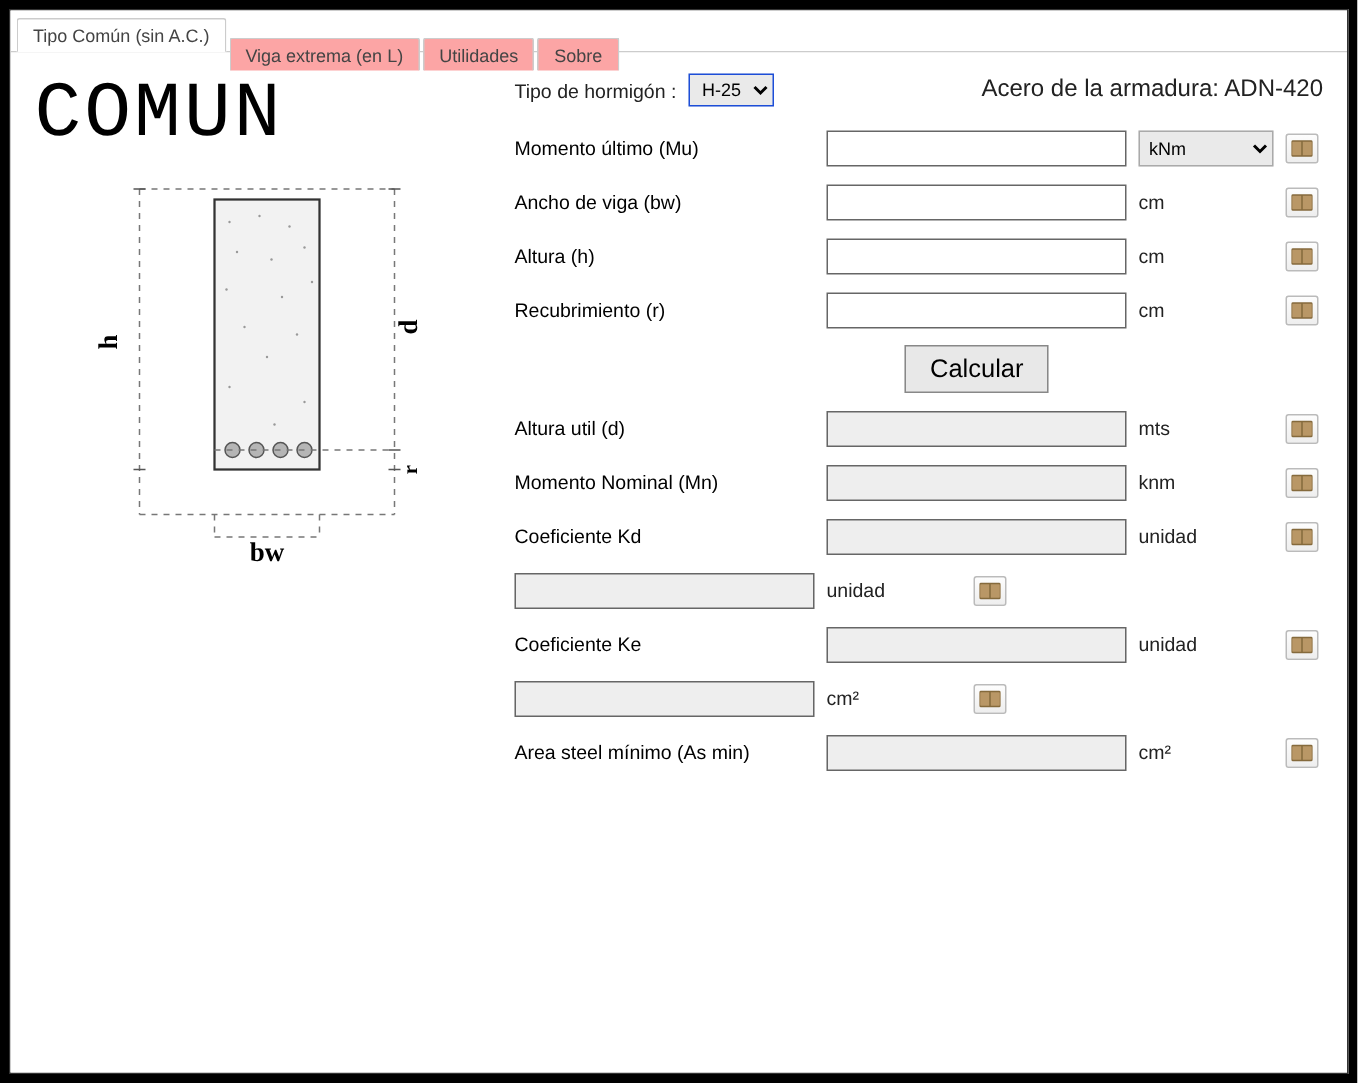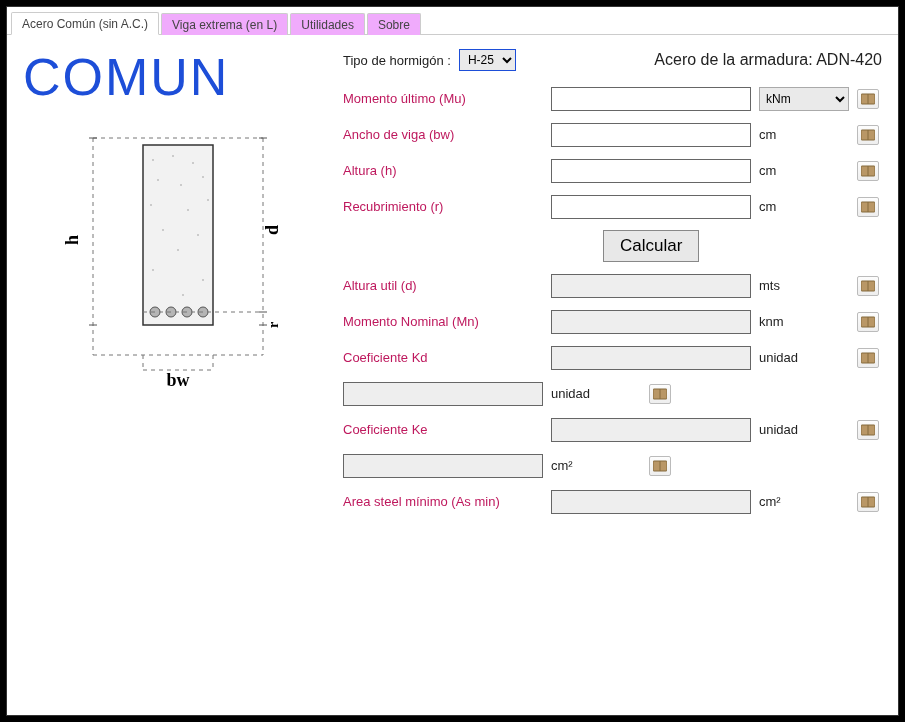--- a/index.html
+++ b/index.html
@@ -63,53 +63,53 @@
     display: flex;
     gap: 2px;
     padding: 4px 4px 0 4px;
     background: #fff;
     border-bottom: 1px solid #ccc;
     height: 28px;
     align-items: flex-end;
   }
   .tab {
     padding: 4px 10px 3px 10px;
-    background: #f0abfc;
+    background: #fca5a5;
     border: 1px solid #ccc;
     border-bottom: none;
     border-radius: 2px 2px 0 0;
     font-size: 12px;
     color: #444;
     position: relative;
-    top: 1px;
+    top: 13px;
   }
   .tab.active {
     background: #fff;
     border-bottom: 1px solid #fff;
     top: 1px;
   }
   .content {
     flex: 1;
     background: #fff;
     padding: 12px 16px;
     display: flex;
     gap: 20px;
     overflow: hidden;
   }
   .left-col {
     width: 300px;
     flex: 0 0 300px;
   }
   .big-title {
-    font-family: Liberation Sans, sans-serif;
+    font-family: Liberation Mono, monospace;
     font-size: 52px;
     font-weight: 400;
     letter-spacing: 2px;
-    margin: 0 0 23px 0;
-    color: #1d4ed8;
+    margin: 0 0 12px 0;
+    color: #000000;
   }
   .diagram-wrap {
     position: relative;
     width: 250px;
     height: 260px;
     margin-left: 30px;
   }
   .right-col {
     flex: 1;
     display: flex;
@@ -137,21 +137,21 @@
   .form-row {
     display: flex;
     align-items: center;
     gap: 8px;
     height: 33px;
   }
   .form-row .lbl {
     width: 200px;
     flex: 0 0 200px;
     font-size: 13px;
-    color: #be185d;
+    color: #000000;
   }
   .form-row input.val {
     width: 200px;
     height: 24px;
     border: 1px solid #666;
     padding: 2px 4px;
     font-size: 12px;
     background: #fff;
   }
   .form-row input.val[readonly] {
@@ -195,21 +195,21 @@
   }
 </style>
 </head>
 <body>
 
 <div class="window">
 
   <div class="frame-outer">
     <div class="client">
       <div class="tabbar">
-        <div class="tab active">Acero Común (sin A.C.)</div>
+        <div class="tab active">Tipo Común (sin A.C.)</div>
         <div class="tab">Viga extrema (en L)</div>
         <div class="tab">Utilidades</div>
         <div class="tab">Sobre</div>
       </div>
 
       <div class="content">
         <div class="left-col">
           <div class="big-title">COMUN</div>
           <div class="diagram-wrap">
             <svg width="250" height="260" viewBox="0 0 250 260">

